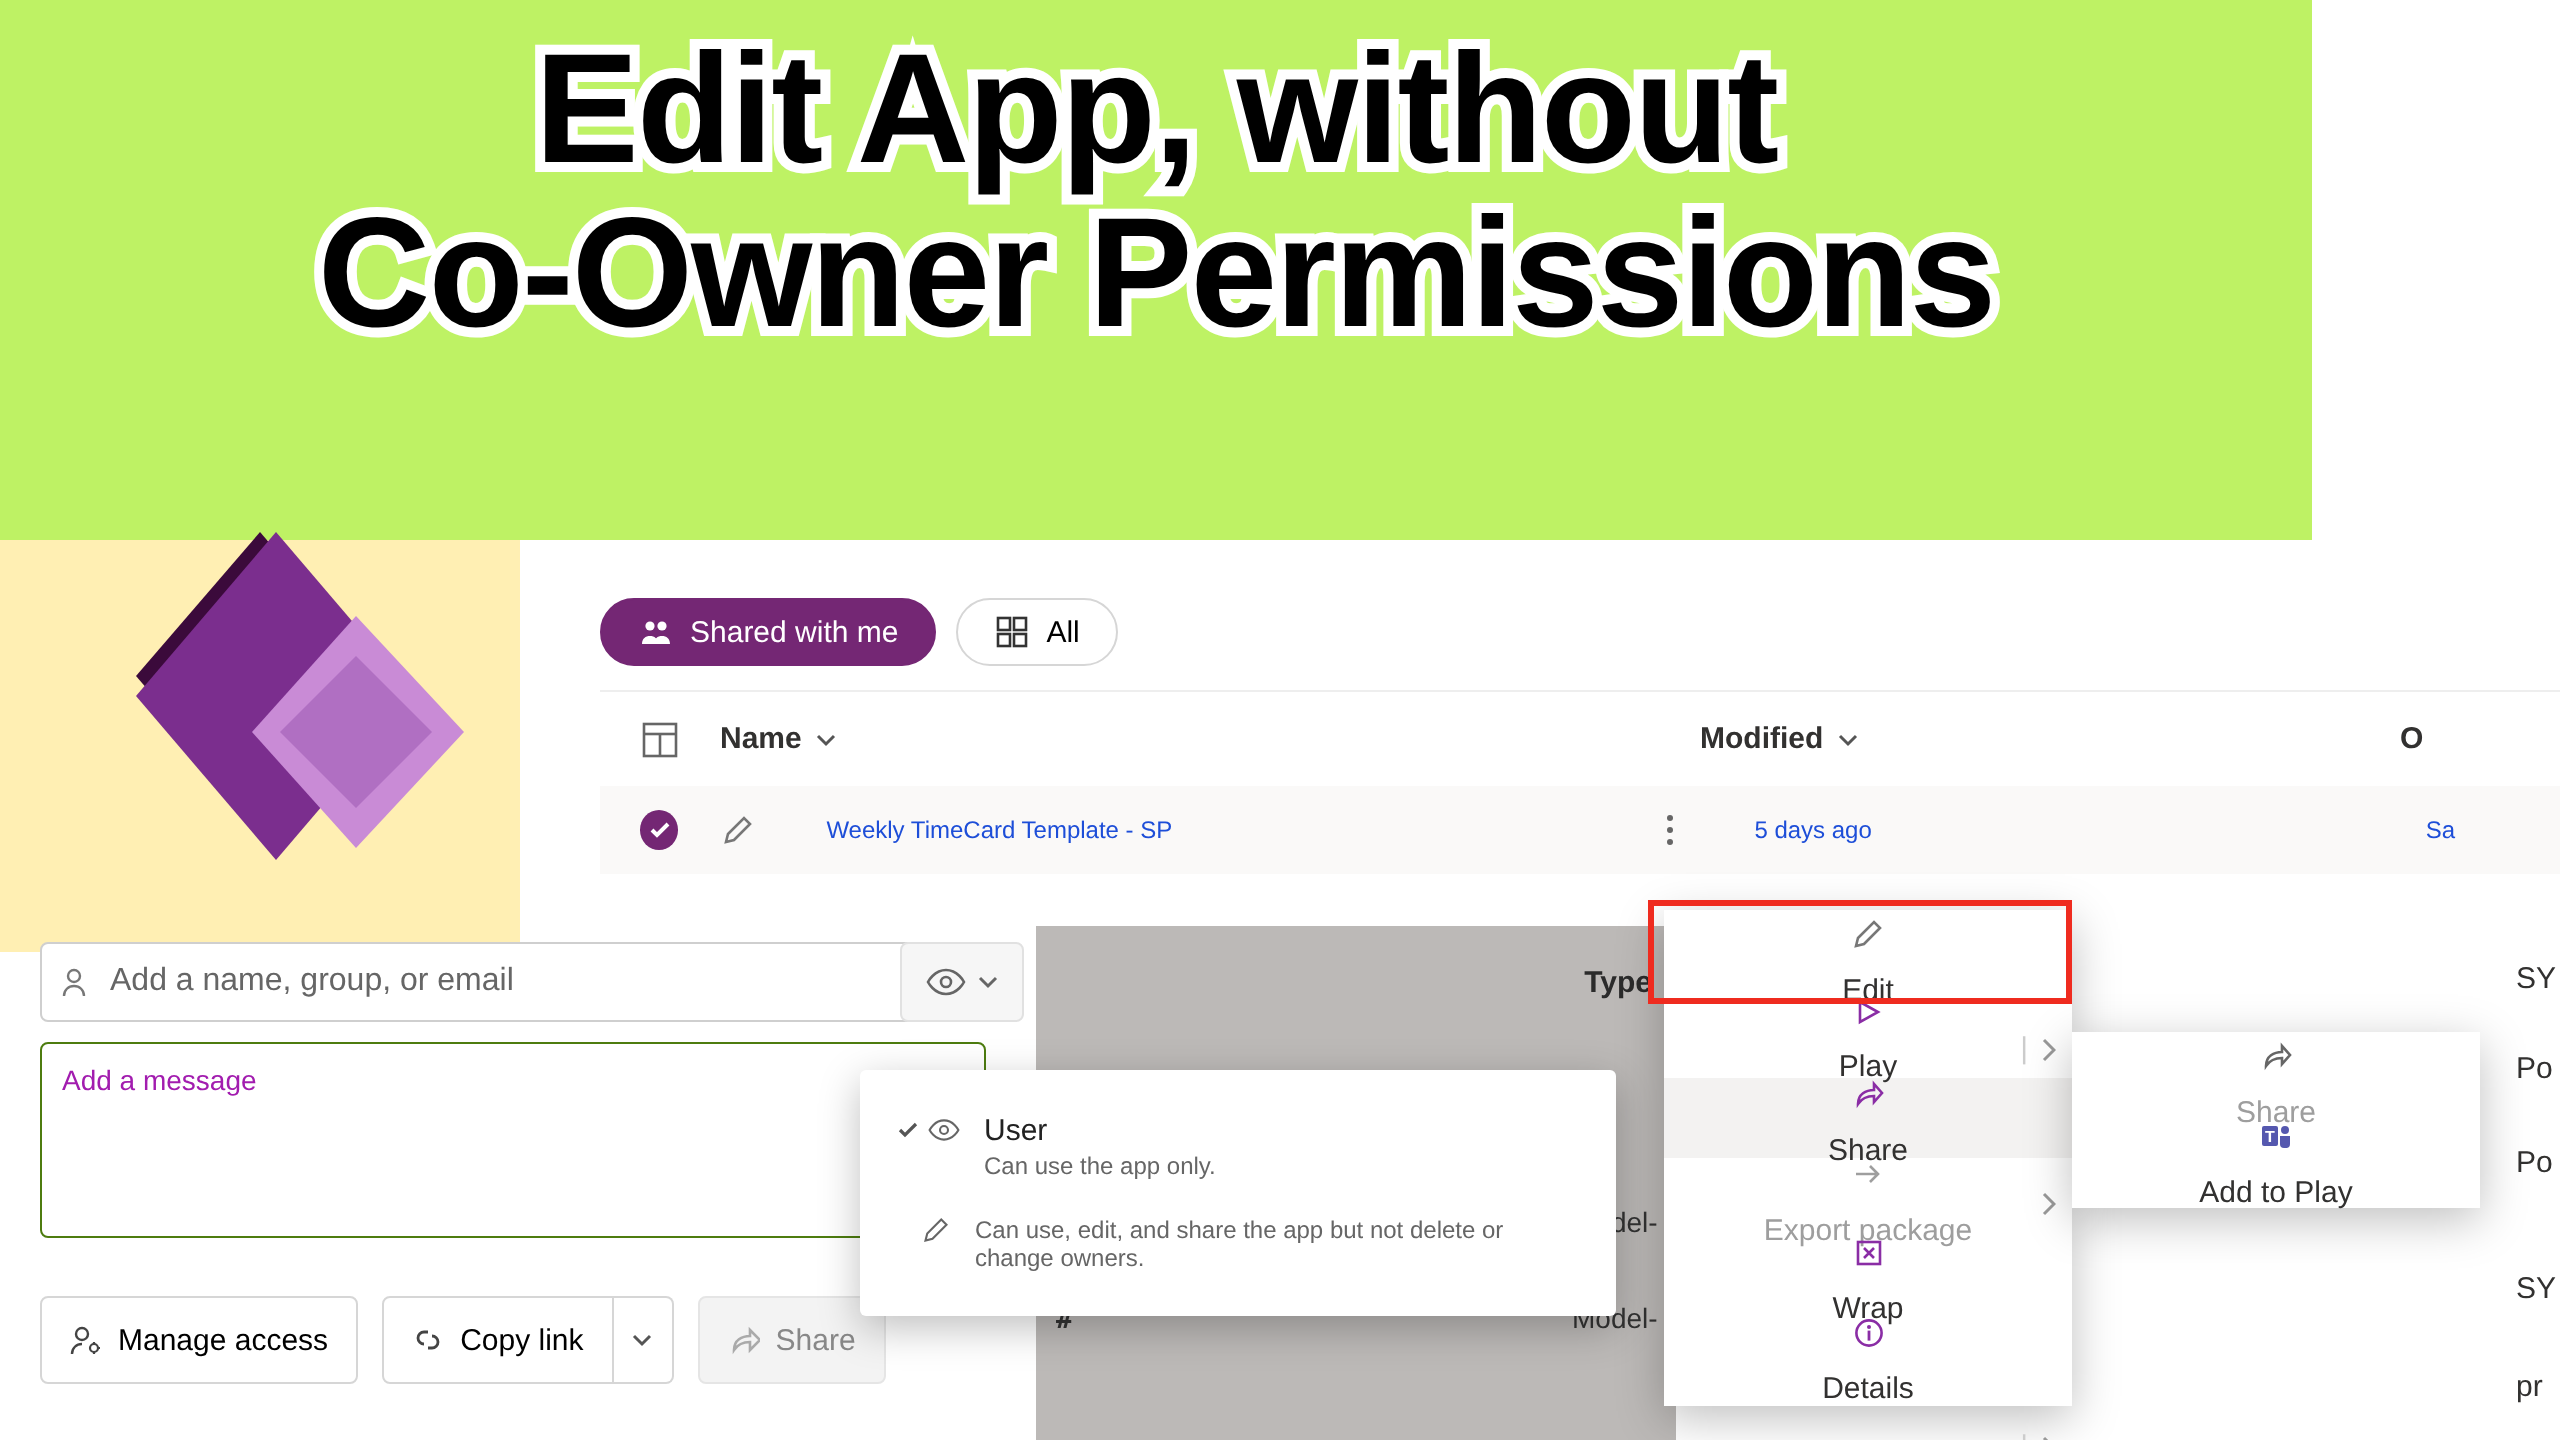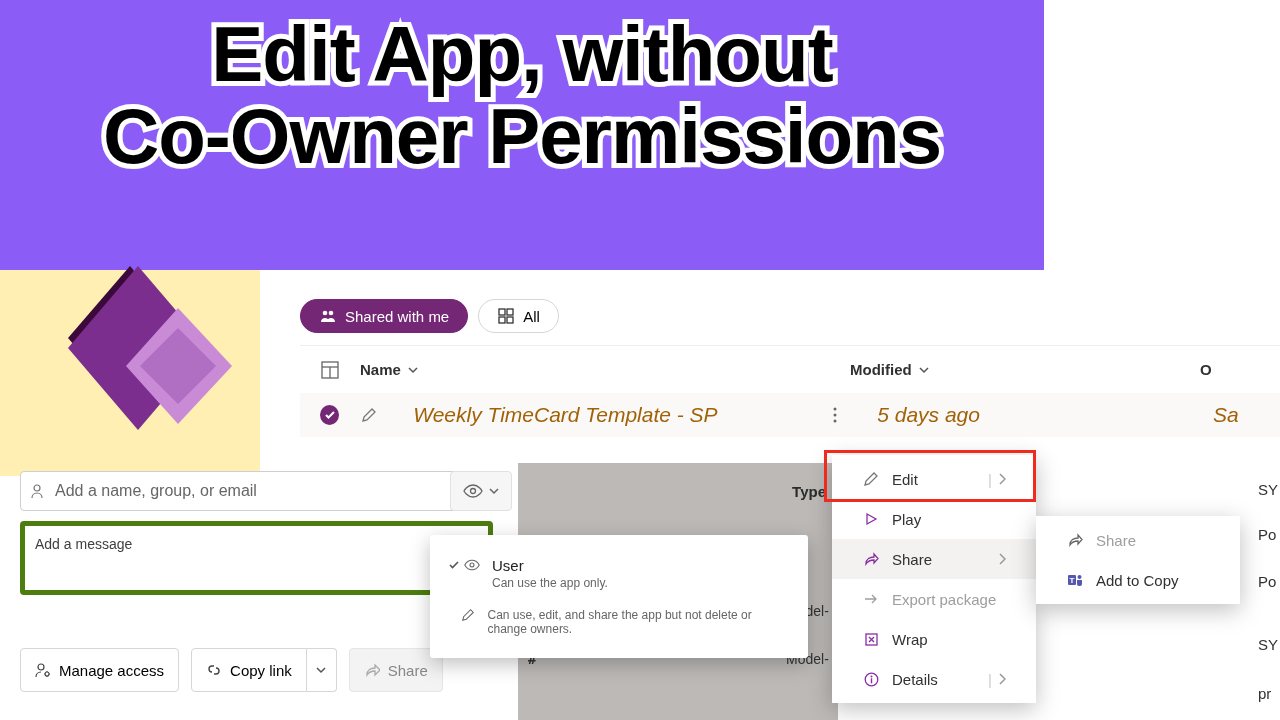--- a/index.html
+++ b/index.html
@@ -7,22 +7,22 @@
     font-family: "Segoe UI", -apple-system, Arial, sans-serif;
     width: 1280px; height: 720px; overflow: hidden;
     background: #fff; position: relative;
   }
 
   
   .layer { position: absolute; }
 
   
   .banner {
-    left: 0; top: 0; width: 1044px; height: 270px;
-    background: #8b5cf6;
+    left: 0; top: 0; width: 1156px; height: 270px;
+    background: #bef264;
   }
   .banner h1 {
     text-align: center; color: #000; font-weight: 800;
     font-size: 78px; line-height: 1.05; padding-top: 14px;
     -webkit-text-stroke: 10px #fff; paint-order: stroke fill;
     letter-spacing: -1px;
   }
 
   
   .left-strip {
@@ -59,21 +59,21 @@
   .tbl-head .col-name  { width: 490px; display:flex; align-items:center; gap:6px; }
   .tbl-head .col-mod   { width: 350px; display:flex; align-items:center; gap:6px; }
   .tbl-head .col-own   { width: 70px;  }
   .chev { width: 12px; height: 12px; }
   .panel-ico { width:18px; height:18px; }
 
   
   .tbl-row {
     left: 300px; top: 393px; width: 980px; height: 44px;
     background: #faf9f8; display: flex; align-items: center;
-    font-size: 21px; color: #a16207; font-style: italic;
+    font-size: 12px; color: #1d4ed8;
   }
   .tbl-row .sel-dot {
     width: 20px; height: 20px; border-radius: 50%;
     background: #742774; display: flex; align-items: center; justify-content: center;
     margin-left: 20px;
   }
   .tbl-row .pencil { margin-left: 22px; color: #666; }
   .tbl-row .rname { margin-left: 36px; flex: 0 0 420px; }
   .tbl-row .dots  { margin-left: auto; margin-right: 40px; color:#666; }
   .tbl-row .mod   { width: 350px; }
@@ -103,23 +103,23 @@
     display: flex; align-items: center; padding: 0 10px; gap: 8px;
     color: #666; background:#fff;
   }
   .eye-btn {
     position: absolute; left: 430px; top: 0; width: 62px; height: 40px;
     border: 1px solid #e1e1e1; border-radius: 4px; background: #f6f6f6;
     display: flex; align-items:center; justify-content:center; gap:6px;
     cursor:pointer;
   }
   .msg-box {
-    margin-top: 10px; width: 473px; height: 74px;
-    border: 5px solid #4d7c0f; border-radius: 4px; padding: 10px;
-    color: #404040; font-size: 14px; background:#fff;
+    margin-top: 10px; width: 473px; height: 98px;
+    border: 1px solid #4d7c0f; border-radius: 4px; padding: 10px;
+    color: #a21caf; font-size: 14px; background:#fff;
   }
   .counter { text-align: right; font-size: 13px; color: #666; margin-top: 4px; width:473px; display:flex; justify-content:flex-end; align-items:center; gap:5px;}
   .bottom-btn-row {
     position: absolute; left: 20px; top: 648px; display: flex; gap: 12px; align-items:stretch;
   }
   .btn {
     border: 1px solid #d6d6d6; border-radius: 4px; padding: 21px 14px;
     font-size: 15px; display:inline-flex; align-items:center; gap:8px;
     background:#fff; cursor:pointer; height:36px;
   }
@@ -141,21 +141,21 @@
   .role-item .body .s { font-size:12px; color:#666; margin-top:2px; }
 
   
   .ctx-menu {
     left: 832px; top: 455px; width: 204px; background:#fff;
     box-shadow: 0 6px 22px rgba(0,0,0,.25);
     padding: 4px 0;
   }
   .ctx-item {
     height: 40px; display:flex; align-items:center; gap:12px;
-    padding: 0 30px; font-size:15px; color:#323130; cursor:pointer;
+    padding: 0 8px; font-size:15px; color:#323130; cursor:pointer;flex-direction:column;
   }
   .ctx-item.hover { background:#f3f2f1; }
   .ctx-item .riser { margin-left:auto; color:#888; display:flex; align-items:center; gap:6px;}
   .ctx-item .pipe { color:#ccc; }
   .ctx-ico { width:18px; height:18px; display:inline-flex; align-items:center; justify-content:center; color:#8a2da5;}
   .ctx-item.dis .ctx-ico, .ctx-item.dis { color:#9e9e9e; }
   .edit-highlight {
     position:absolute; left:824px; top:450px; width:212px; height:52px;
     border:3px solid #ef2b1f; pointer-events:none;
   }
@@ -455,15 +455,15 @@
   </div>
   <div class="ctx-item">
     <span class="ctx-ico" style="color:#5558af;">
       <svg width="16" height="16" viewBox="0 0 16 16">
           <rect x="1" y="3" width="8" height="10" rx="1" fill="currentColor"></rect>
           <text x="5" y="11" text-anchor="middle" font-size="8" fill="#fff" font-family="Arial" font-weight="700">T</text>
           <circle cx="12.5" cy="5" r="2" fill="currentColor"></circle>
           <path d="M10 8h5v4a2 2 0 0 1-2 2h-1a2 2 0 0 1-2-2z" fill="currentColor"></path>
         </svg>
     </span>
-    <span>Add to Copy</span>
+    <span>Add to Play</span>
   </div>
 </div>
 
 </body></html>

